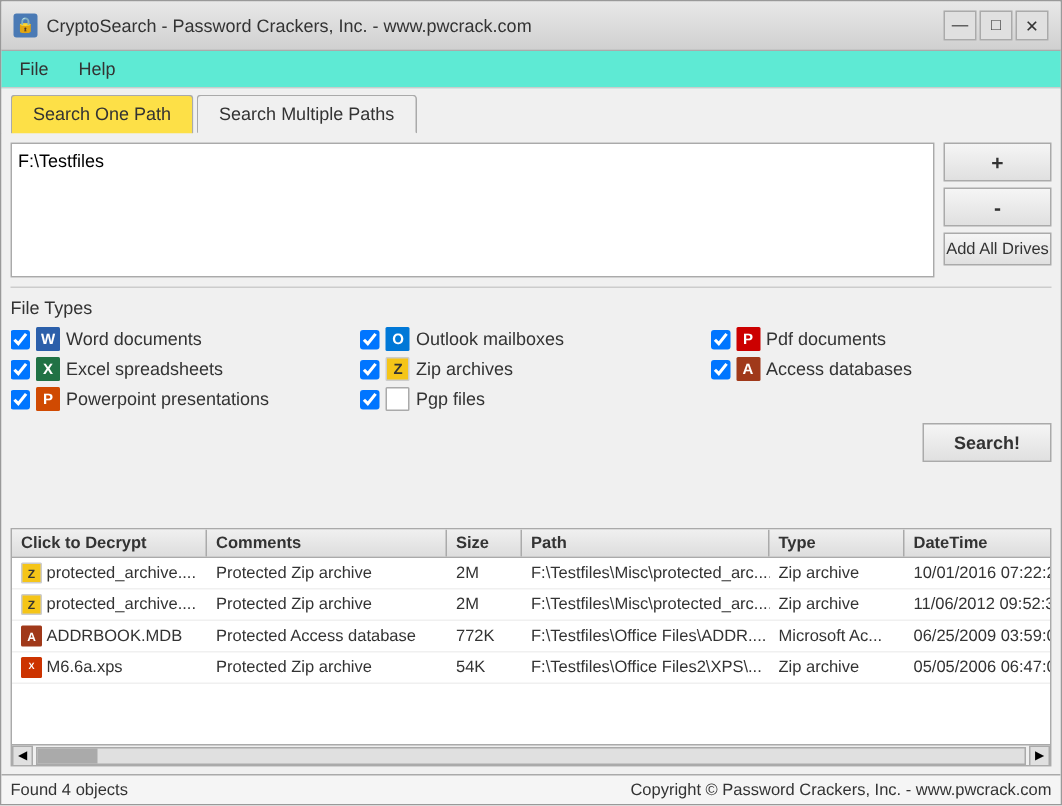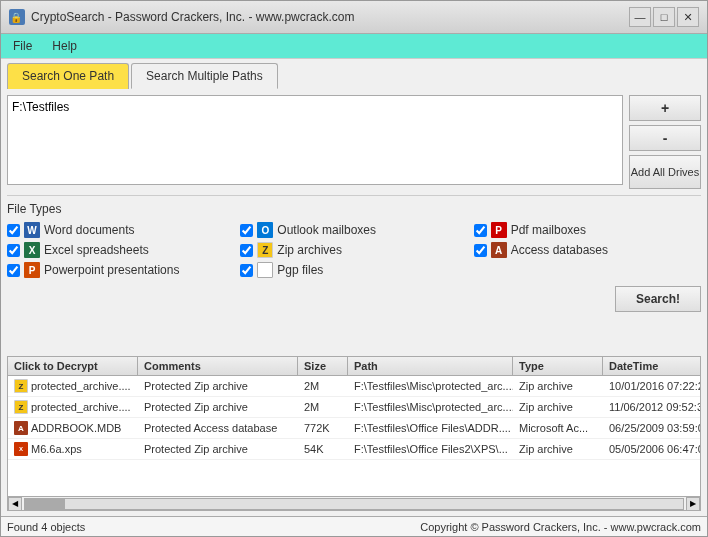--- a/index.html
+++ b/index.html
@@ -133,21 +133,21 @@
       cursor: pointer;
       font-size: 14px;
       font-weight: bold;
       color: #333;
       display: flex;
       align-items: center;
       justify-content: center;
     }
     .add-all-btn {
       width: 72px;
-      height: 34px;
+      height: 22px;
       border: 1px solid #aaa;
       background: linear-gradient(to bottom, #f5f5f5, #e0e0e0);
       cursor: pointer;
       font-size: 11px;
       color: #333;
     }
     .filetypes-section {
       padding: 6px 0 4px;
     }
     .filetypes-title {
@@ -362,21 +362,21 @@
           <span class="filetype-label">Word documents</span>
         </div>
         <div class="filetype-row">
           <input type="checkbox" checked="" style="">
           <span class="filetype-icon icon-outlook">O</span>
           <span class="filetype-label">Outlook mailboxes</span>
         </div>
         <div class="filetype-row">
           <input type="checkbox" checked="" style="">
           <span class="filetype-icon icon-pdf">P</span>
-          <span class="filetype-label">Pdf mailboxes</span>
+          <span class="filetype-label">Pdf documents</span>
         </div>
 
         <div class="filetype-row">
           <input type="checkbox" checked="" style="">
           <span class="filetype-icon icon-excel">X</span>
           <span class="filetype-label">Excel spreadsheets</span>
         </div>
         <div class="filetype-row">
           <input type="checkbox" checked="" style="">
           <span class="filetype-icon icon-zip">Z</span>

